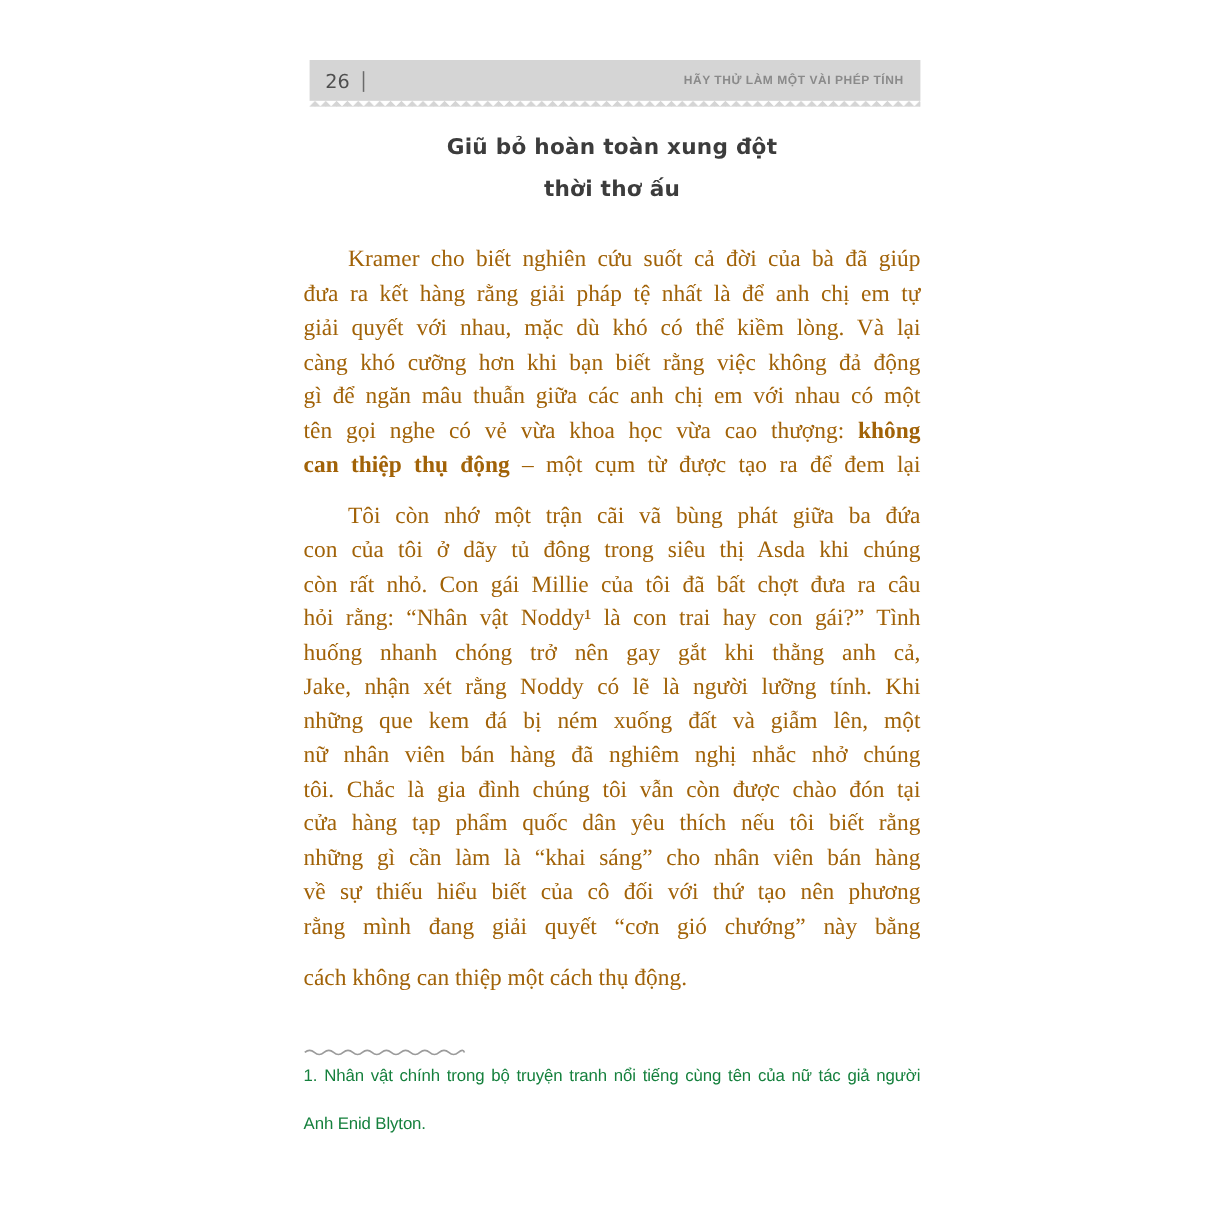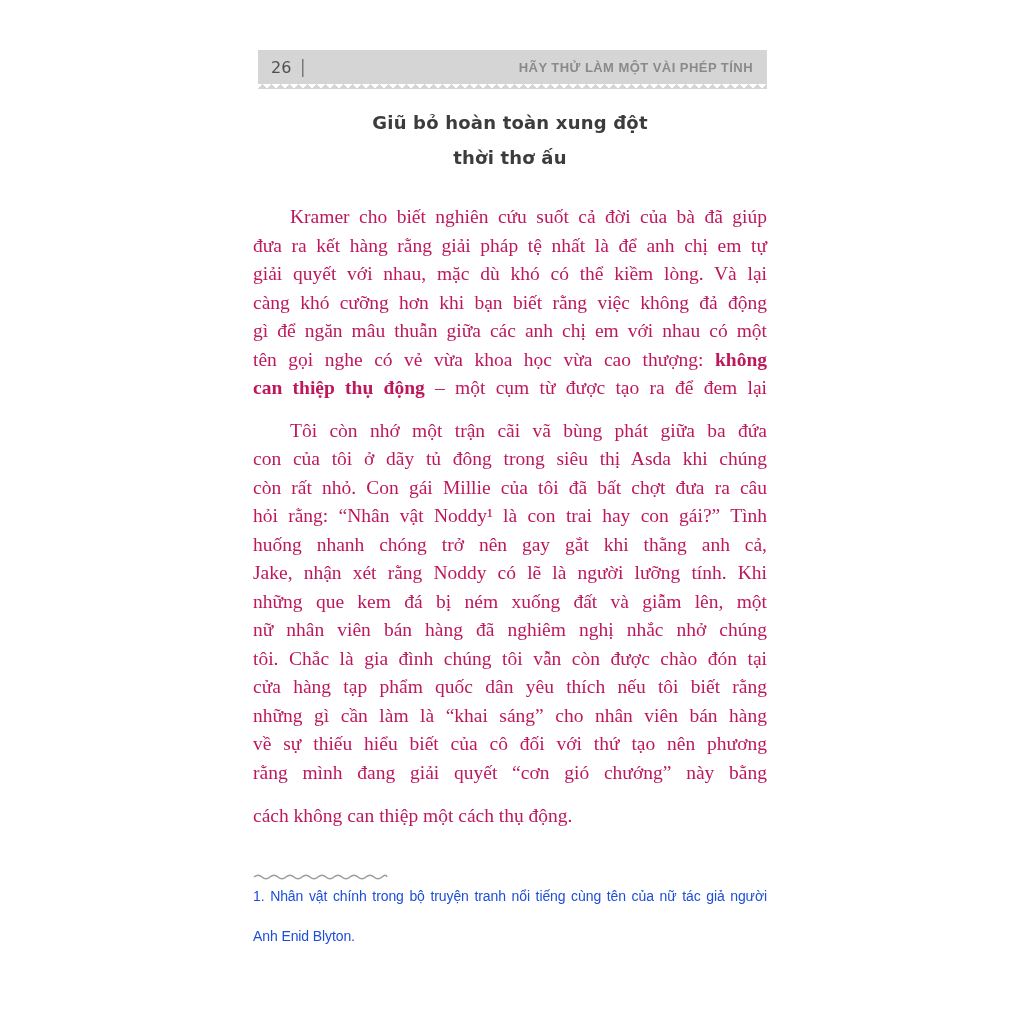--- a/index.html
+++ b/index.html
@@ -41,21 +41,21 @@
     color: #4f4f4f;
   }
   .header-sep {
     margin-left: 9px;
     color: #6a6a6a;
     font-size: 15px;
     transform: scaleY(1.15);
   }
   .running-title {
     font-family: "Liberation Sans", sans-serif;
-    font-size: 13px;
+    font-size: 10px;
     letter-spacing: 0.45px;
     color: #8a8a8a;
     font-weight: bold;
   }
   
   .chapter-title {
     position: absolute;
     left: 0; right: 0; top: 105px;
     text-align: center;
     font-family: "DejaVu Sans", sans-serif;
@@ -64,21 +64,21 @@
     line-height: 35px;
     color: #3c3c3c;
     letter-spacing: 0.2px;
   }
   
   .body-text {
     position: absolute;
     left: 0; right: 0; top: 203px;
     font-size: 19.5px;
     line-height: 28.5px;
-    color: #be185d;
+    color: #a16207;
   }
   .para { margin-bottom: 14px; }
   .line {
     text-align: justify;
     text-align-last: justify;
     white-space: nowrap;
   }
   .line.last { text-align-last: left; margin-top: 15px; }
   .line.indent { text-indent: 37px; }
   .line .bold { font-weight: bold; }
@@ -88,21 +88,21 @@
     left: 0; top: 872px;
     width: 135px; height: 10px;
     line-height: 0;
   }
   .footnote {
     position: absolute;
     left: 0; right: 0; top: 884px;
     font-family: "Liberation Sans", sans-serif;
     font-size: 14px;
     line-height: 25px;
-    color: #1d4ed8;
+    color: #15803d;
     letter-spacing: -0.1px;
   }
   .footnote .line { white-space: nowrap; }
 </style>
 </head>
 <body>
 
 <div class="book-page">
 
   <div class="header-band">

